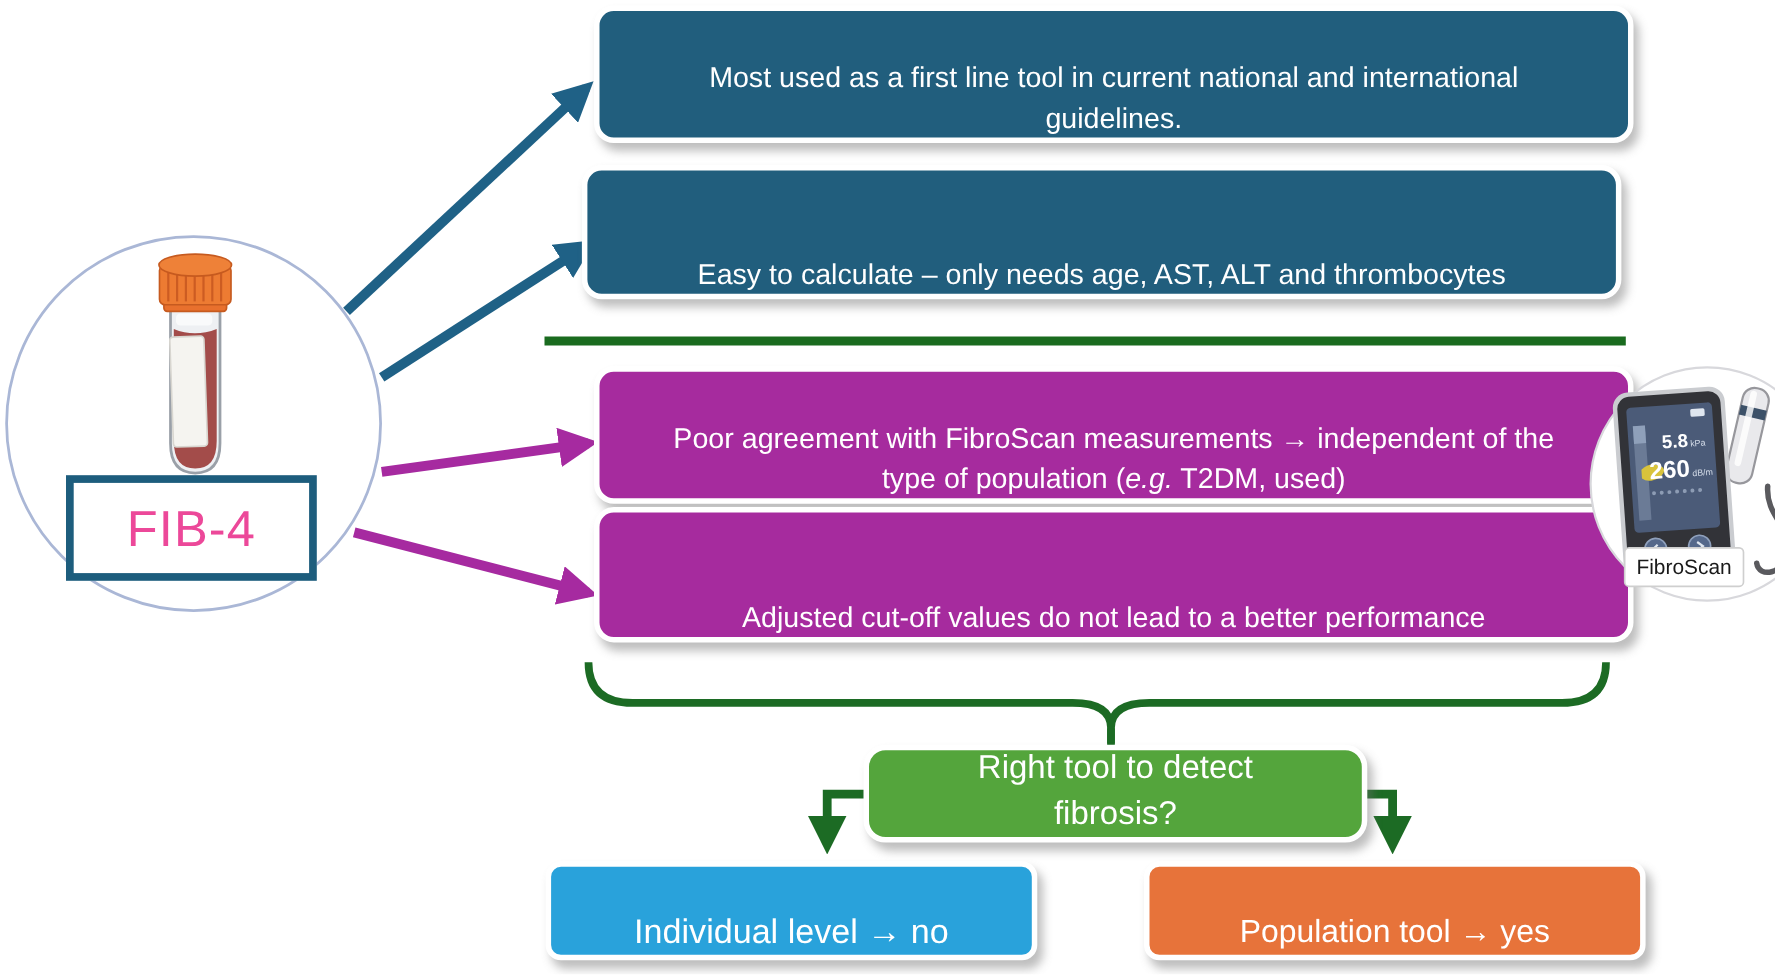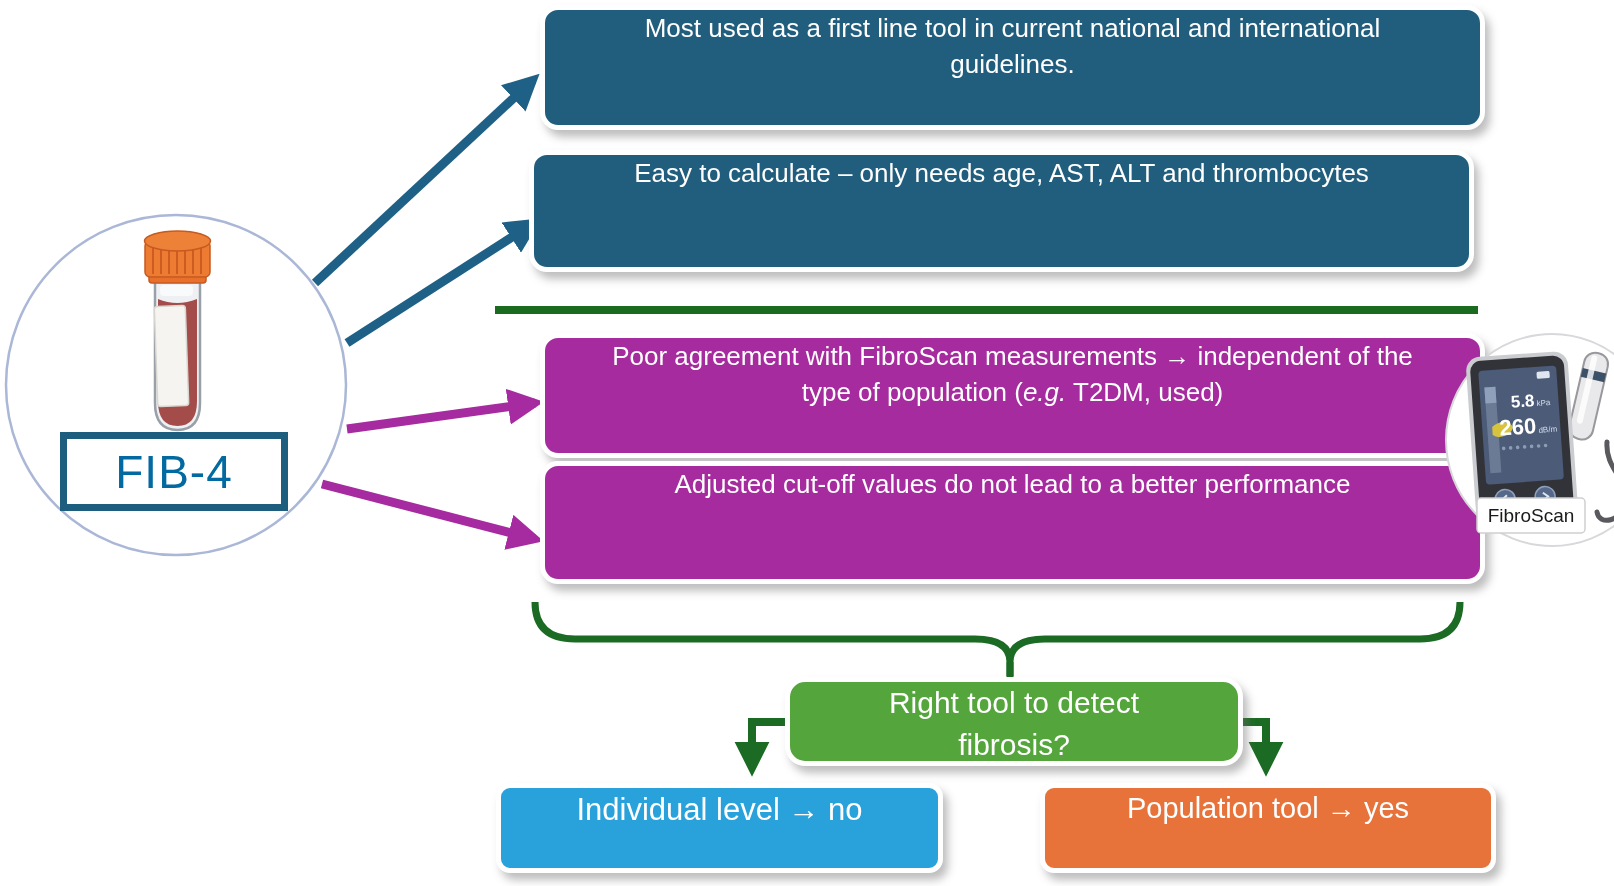--- a/index.html
+++ b/index.html
@@ -3,41 +3,41 @@
 <meta charset="utf-8">
 <style>
   html,body{margin:0;padding:0;background:#ffffff;}
   .canvas{
     position:relative;width:1614px;height:886px;background:#ffffff;overflow:hidden;
     font-family:"Liberation Sans",sans-serif;
   }
   .canvas svg.bg{position:absolute;left:0;top:0;z-index:1;}
   .box{
     position:absolute;z-index:2;border-radius:18px;color:#fff;
-    display:flex;align-items:flex-start;justify-content:center;text-align:center;
+    display:flex;align-items:flex-end;justify-content:center;text-align:center;
     border:5px solid #ffffff;box-sizing:border-box;
     box-shadow:5px 7px 9px rgba(110,110,110,.45);
     font-size:26px;line-height:1.4;padding:0 40px;
   }
   .box .it{font-style:italic;margin-top:31px;}
   .box-pro1{left:540px;top:5px;width:945px;height:125px;background:var(--color-strength_box);}
   .box-pro2{left:529px;top:150px;width:945px;height:122px;background:var(--color-strength_box);}
   .box-con1{left:540px;top:333px;width:945px;height:125px;background:var(--color-limitation_box);}
   .box-con2{left:540px;top:461px;width:945px;height:123px;background:var(--color-limitation_box);}
   .box-question{left:785px;top:677px;width:458px;height:89px;background:var(--color-question_box);
     border-radius:20px;font-size:30px;z-index:2;}
   .box-no{left:496px;top:783px;width:447px;height:90px;background:var(--color-answer_no_box);
     border-radius:14px;font-size:31px;}
   .box-yes{left:1040px;top:783px;width:456px;height:90px;background:var(--color-answer_yes_box);
     border-radius:14px;font-size:29px;}
   .hub-label{
-    position:absolute;z-index:3;left:60px;top:432px;width:228px;height:79px;
+    position:absolute;z-index:3;left:60px;top:432px;width:228px;height:96px;
     background:#ffffff;border:7px solid var(--color-label_border);box-sizing:border-box;
     display:flex;align-items:center;justify-content:center;
-    font-size:46px;color:#0369a1;letter-spacing:1px;
+    font-size:46px;color:#ec4899;letter-spacing:1px;
   }
   .fibroscan{position:absolute;z-index:4;left:1437px;top:330px;width:177px;height:222px;overflow:visible;}
 </style>
 </head>
 <body>
 
 <div class="canvas">
 
   <svg class="bg" width="1614" height="886" viewBox="0 0 1614 886">
     <defs>

